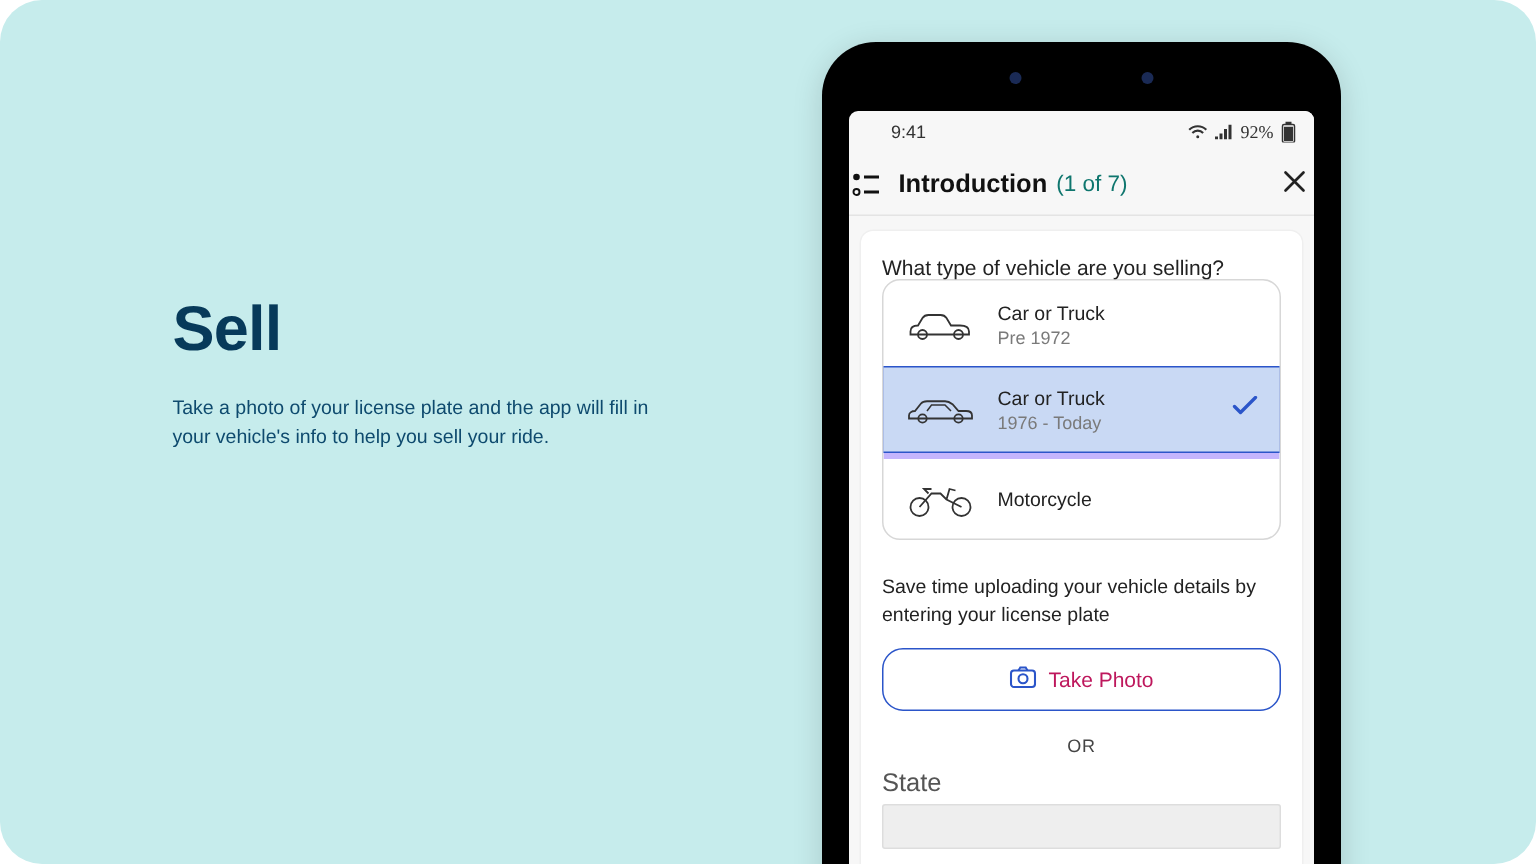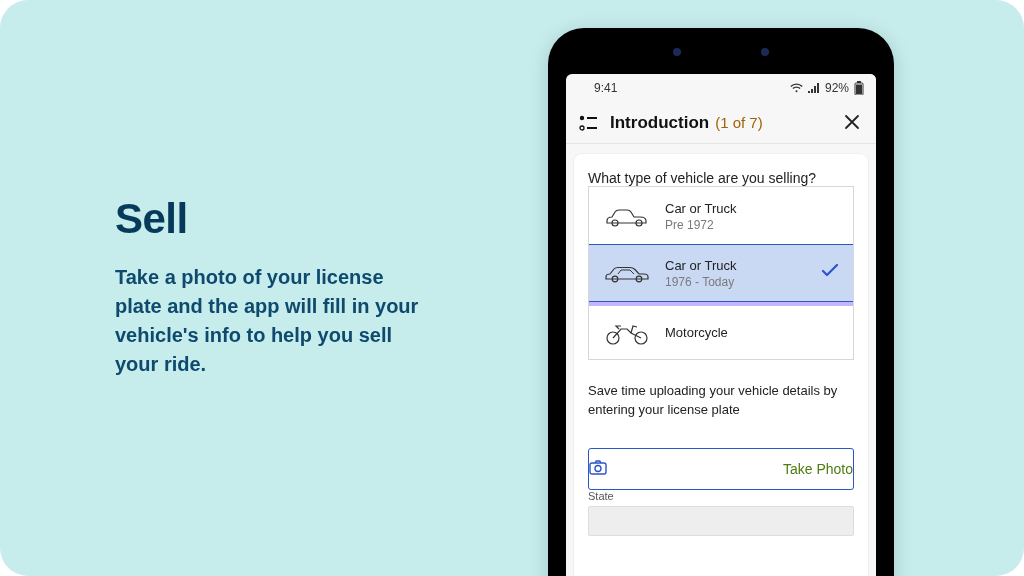--- a/index.html
+++ b/index.html
@@ -19,24 +19,24 @@
     width: 320px;
   }
   .promo-title {
     font-size: 42px;
     font-weight: 700;
     color: #073a5a;
     margin-bottom: 20px;
     letter-spacing: -0.5px;
   }
   .promo-body {
-    font-size: 20px;
+    font-size: 13px;
     line-height: 1.45;
     color: #0e4a6e;
-    font-weight: 700;
+    font-weight: 400;
     margin-top: 19px;
   }
 
   
   .phone {
     position: absolute;
     right: 130px;
     top: 28px;
     width: 346px;
     height: 700px;
@@ -67,48 +67,48 @@
   }
   
   .statusbar {
     height: 28px;
     display: flex; align-items: center; justify-content: space-between;
     padding: 0 12px;
     font-size: 12px; color: #333;
     background: #f7f7f7;
     margin-left: 16px;
   }
-  .status-right { display: flex; align-items: center; gap: 5px; }
+  .status-right { display: flex; align-items: center; gap: 5px; font-family: Liberation Serif, serif; }
   .status-right svg { display: block; }
 
   
   .navhdr {
     height: 42px;
     display: flex; align-items: center;
-    padding: 0 12px;
+    padding: 0 1px;
     background: #f7f7f7;
     border-bottom: 1px solid #e4e4e4;
   }
   .nav-icon { width: 22px; display:flex; align-items:center; justify-content:center; margin-right: 10px; }
   .nav-title { font-size: 17px; font-weight: 700; color: #111; }
-  .nav-sub { font-size: 15px; color: #a16207; margin-left: 6px; font-weight: 400;}
+  .nav-sub { font-size: 15px; color: #0f766e; margin-left: 6px; font-weight: 400;}
   .nav-close { margin-left: auto; font-size: 20px; color: #222; line-height: 1; padding: 4px; }
 
   
   .card {
     margin: 10px 8px 0;
     background: #fff;
     border-radius: 8px;
     padding: 16px 14px 40px;
     flex: 1;
     box-shadow: 0 0 0 1px rgba(0,0,0,.03);
   }
   .q { font-size: 14px; color: #222; }
 
-  .opt-group { border: 1px solid #d7d7d7; border-radius: 0; overflow: hidden; }
+  .opt-group { border: 1px solid #d7d7d7; border-radius: 12px; overflow: hidden; }
   .opt {
     display: flex; align-items: center; gap: 14px;
     padding: 10px 14px;
     border-top: 5px solid #c4b5fd;
     position: relative;
     min-height: 58px;
   }
   .opt:first-child { border-top: none; }
   .opt.selected {
     background: #c9d9f4;
@@ -117,40 +117,40 @@
     z-index: 1;
   }
   .opt-labels .t1 { font-size: 13px; color: #222; }
   .opt-labels .t2 { font-size: 12px; color: #7a7a7a; margin-top: 2px; }
   .opt .check {
     margin-left: auto;
     color: #2b55c9;
   }
   .veh-icon { width: 48px; height: 30px; display:flex; align-items:center; justify-content:center; }
 
-  .hint { font-size: 13px; color: #222; line-height: 1.45; margin-top: 22px; margin-bottom: 28px; }
+  .hint { font-size: 13px; color: #222; line-height: 1.45; margin-top: 22px; margin-bottom: 12px; }
 
   .photo-btn {
     width: 100%;
     border: 1.5px solid #2b55c9;
     background: #fff;
-    color: #4d7c0f;
+    color: #be185d;
     font-size: 14px;
     padding: 11px 0;
-    border-radius: 3px;
-    display: flex; align-items: center; justify-content: space-between; gap: 8px;
+    border-radius: 14px;
+    display: flex; align-items: center; justify-content: center; gap: 8px;
   }
   .divider-or {
     text-align: center;
     font-size: 12px;
     color: #444;
     margin: 16px 0 8px;
     letter-spacing: 0.5px;
   }
-  .field-label { font-size: 11px; color: #555; margin-bottom: 4px; }
+  .field-label { font-size: 17px; color: #555; margin-bottom: 4px; }
   .field-input {
     width: 100%;
     height: 30px;
     background: #eee;
     border: 1px solid #ddd;
     border-radius: 2px;
   }
 </style>
 </head>
 <body>
@@ -274,20 +274,21 @@
             <span>
               <svg width="18" height="15" viewBox="0 0 18 15">
                   <rect x="1" y="3" width="16" height="11" rx="2" fill="none" stroke="#2b55c9" stroke-width="1.4"></rect>
                   <path d="M6 3l1.2-2h3.6L12 3" fill="none" stroke="#2b55c9" stroke-width="1.4"></path>
                   <circle cx="9" cy="8.5" r="3" fill="none" stroke="#2b55c9" stroke-width="1.4"></circle>
                 </svg>
             </span>
             <span>Take Photo</span>
           </button>
 
+          <div class="divider-or">OR</div>
 
           <div class="field-label">State</div>
           <div class="field-input"></div>
 
         </div>
 
       </div>
     </div>
   </div>
 

